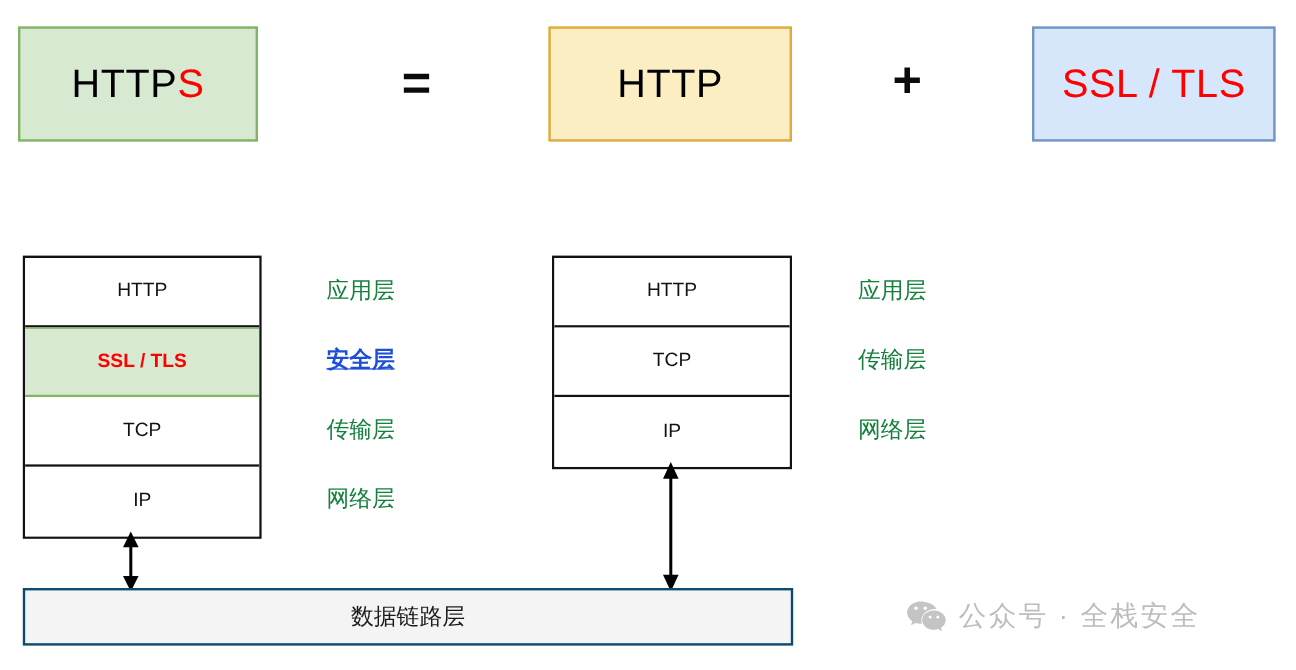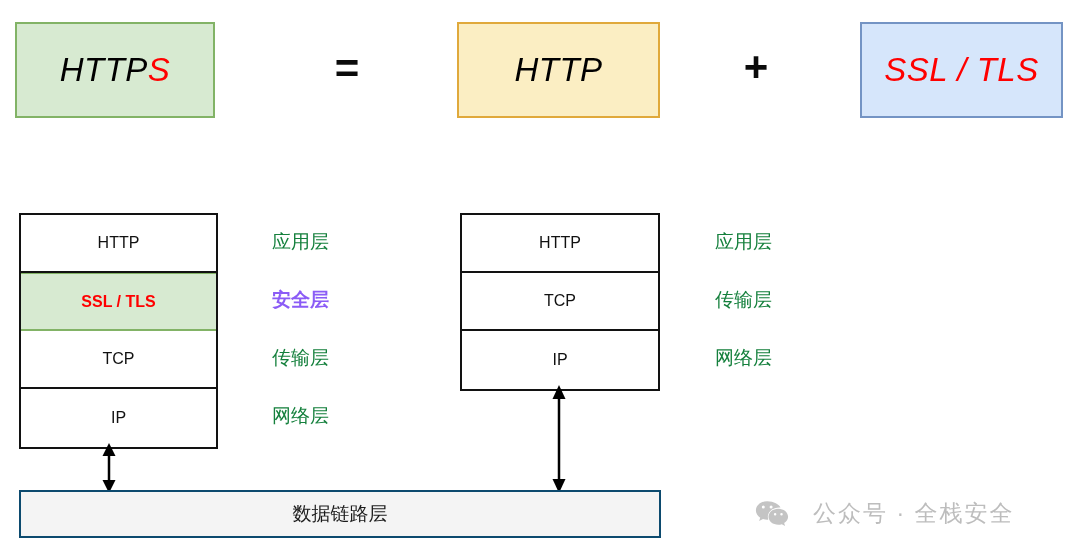--- a/index.html
+++ b/index.html
@@ -24,21 +24,21 @@
     position: absolute;
     box-sizing: border-box;
     display: flex;
     align-items: center;
     justify-content: center;
     font-size: 33px;
     letter-spacing: 0.5px;
     border-width: 2px;
     border-style: solid;
   }
-  .eqbox .txt { white-space: nowrap; font-style: italic; }
+  .eqbox .txt { white-space: nowrap; }
 
   #box-https {
     left: 15px; top: 22px; width: 200px; height: 96px;
     background: #d7ead1;
     border-color: #82b366;
     color: #000000;
   }
   #box-https .hl { color: #ff0000; }
 
   #box-http {
@@ -104,22 +104,23 @@
 
   .labelcol .lbl {
     height: 58px;
     display: flex;
     align-items: center;
     font-size: 19px;
     color: #15803d;
     white-space: nowrap;
   }
   .labelcol .lbl.secure {
-    color: #8b5cf6;
+    color: #1d4ed8;
     font-weight: 700;
+    text-decoration: underline;
   }
 
   
   .arrow { position: absolute; }
   #arrow-left  { left: 88px;  top: 443px; width: 42px; height: 50px; }
   #arrow-right { left: 538px; top: 385px; width: 42px; height: 108px; }
 
   
   #datalink {
     position: absolute;
@@ -133,21 +134,21 @@
     font-size: 19px;
     color: #1a1a1a;
   }
 
   
   #watermark {
     position: absolute;
     left: 755px; top: 498px;
     display: flex;
     align-items: center;
-    gap: 24px;
+    gap: 10px;
     color: #bdbdbd;
     font-size: 23px;
     letter-spacing: 2px;
     white-space: nowrap;
   }
   #watermark .wm-icon { display: flex; align-items: center; }
 </style>
 </head>
 <body>
 

